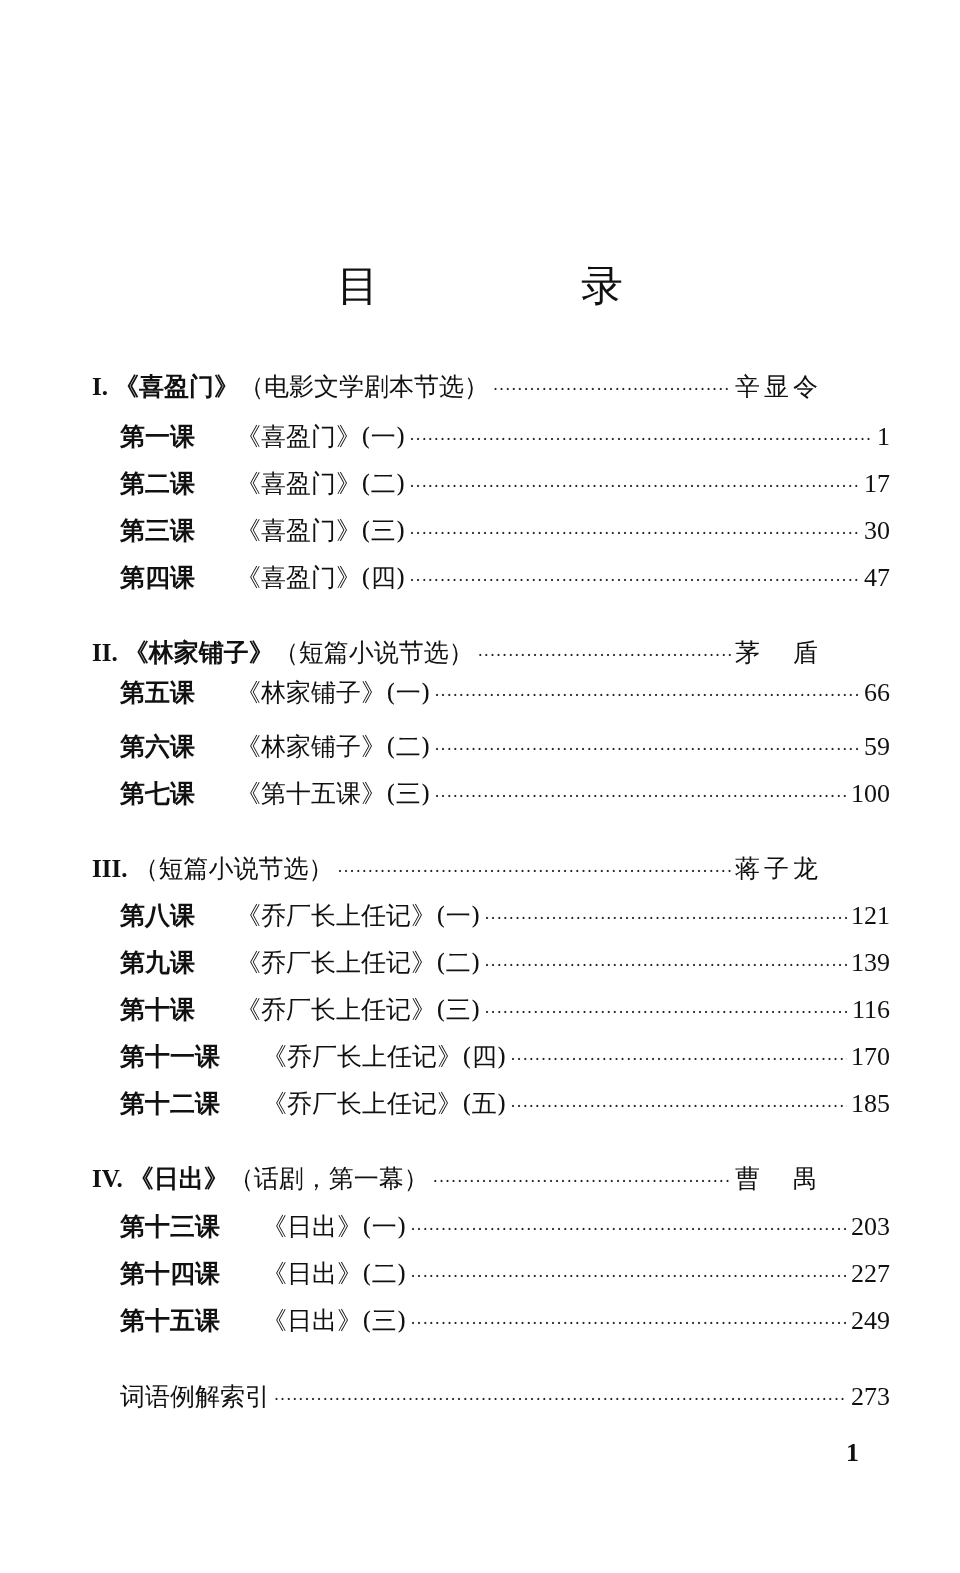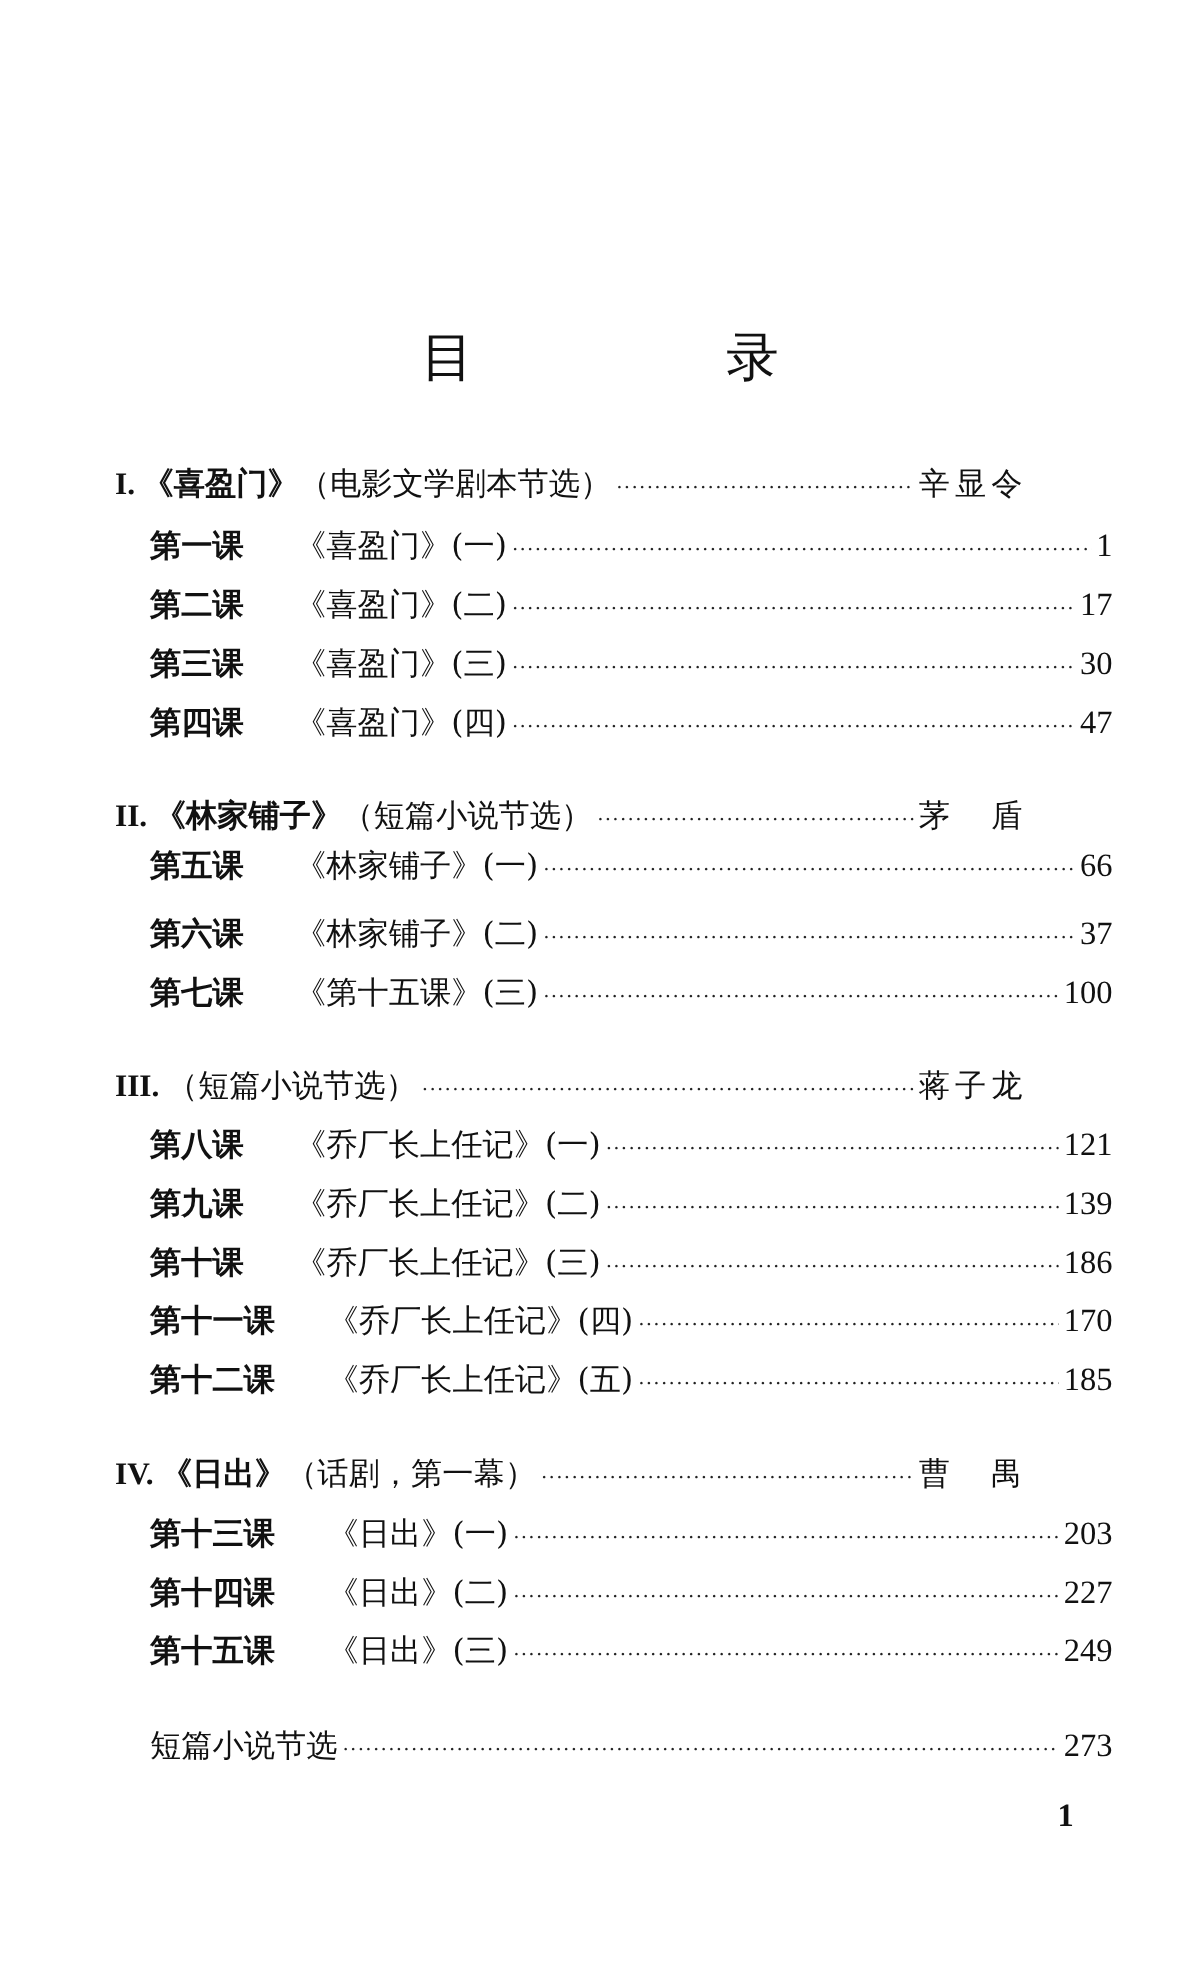--- a/index.html
+++ b/index.html
@@ -76,21 +76,21 @@
 <div class="row lesson" style="top:676px">
     <span class="lname">第五课</span>
     <span>《林家铺子》(一)</span>
     <span class="lead"></span>
     <span class="page">66</span>
   </div>
 <div class="row lesson" style="top:730px">
     <span class="lname">第六课</span>
     <span>《林家铺子》(二)</span>
     <span class="lead"></span>
-    <span class="page">37</span>
+    <span class="page">59</span>
   </div>
 <div class="row lesson" style="top:777px">
     <span class="lname">第七课</span>
     <span>《第十五课》(三)</span>
     <span class="lead"></span>
     <span class="page">100</span>
   </div>
 
 <div class="row part" style="top:852px">
   <span class="num">III.</span>
@@ -107,21 +107,21 @@
 <div class="row lesson" style="top:946px">
     <span class="lname">第九课</span>
     <span>《乔厂长上任记》(二)</span>
     <span class="lead"></span>
     <span class="page">139</span>
   </div>
 <div class="row lesson" style="top:993px">
     <span class="lname">第十课</span>
     <span>《乔厂长上任记》(三)</span>
     <span class="lead"></span>
-    <span class="page">186</span>
+    <span class="page">116</span>
   </div>
 <div class="row lesson" style="top:1040px">
     <span class="lname long">第十一课</span>
     <span>《乔厂长上任记》(四)</span>
     <span class="lead"></span>
     <span class="page">170</span>
   </div>
 <div class="row lesson" style="top:1087px">
     <span class="lname long">第十二课</span>
     <span>《乔厂长上任记》(五)</span>
@@ -149,18 +149,18 @@
     <span class="page">227</span>
   </div>
 <div class="row lesson" style="top:1304px">
     <span class="lname long">第十五课</span>
     <span>《日出》(三)</span>
     <span class="lead"></span>
     <span class="page">249</span>
   </div>
 
 <div class="row lesson" style="top:1380px">
-    <span>短篇小说节选</span>
+    <span>词语例解索引</span>
     <span class="lead"></span>
     <span class="page">273</span>
   </div>
 
 <div class="pagenum">1</div>
 
 </body></html>

